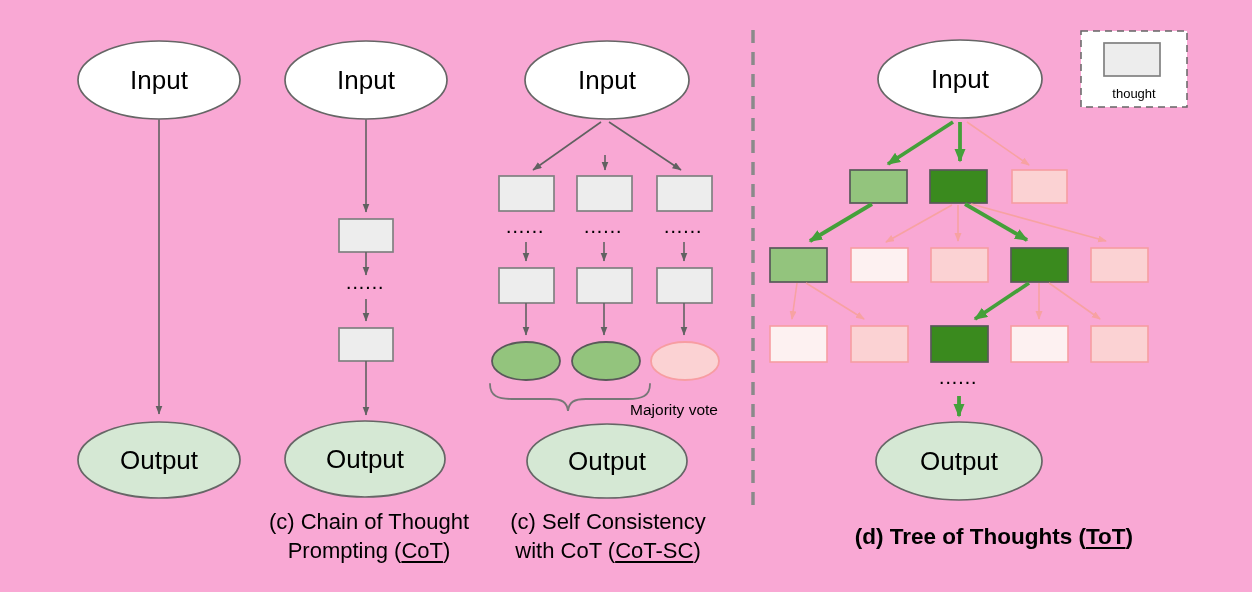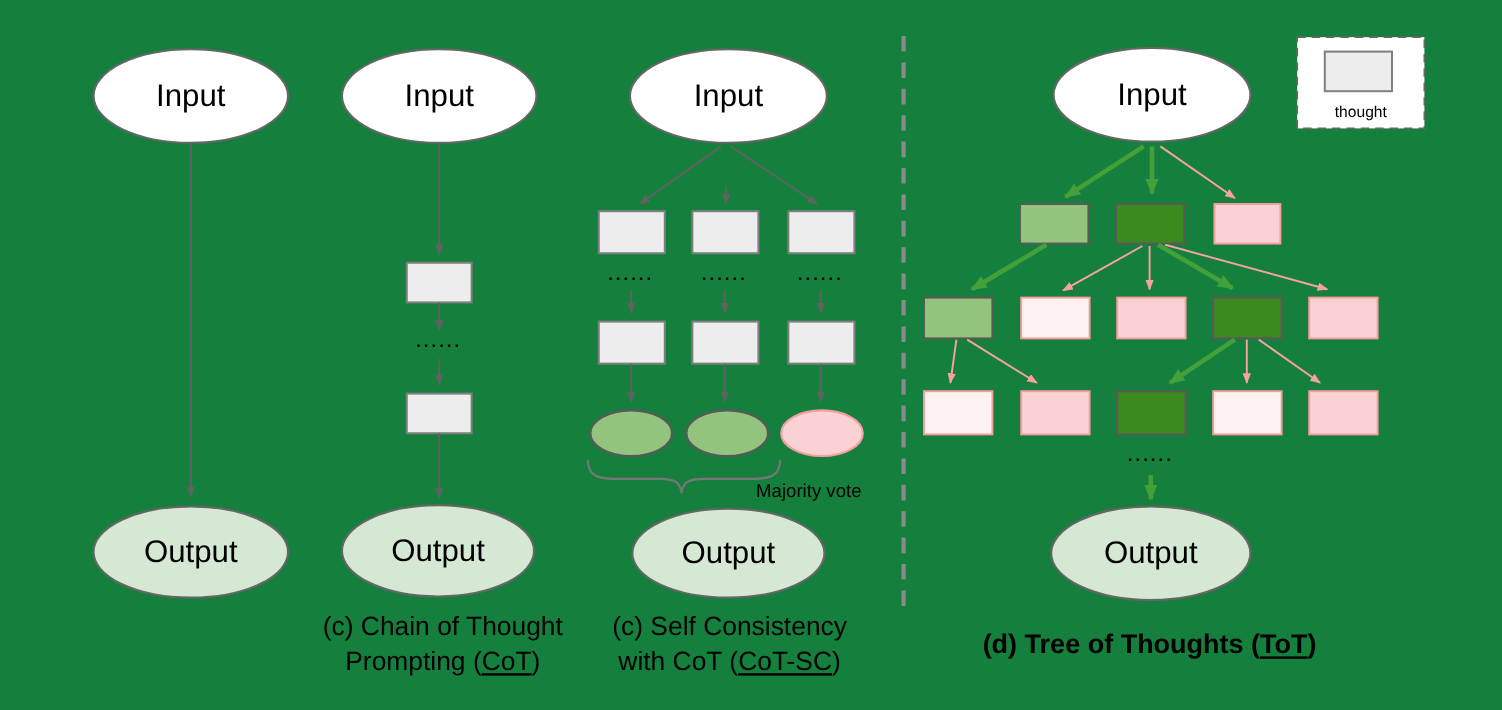--- a/index.html
+++ b/index.html
@@ -1,17 +1,17 @@
 <!DOCTYPE html>
 <html style="--light-green: #d5e8d4; --mid-green: #93c47d; --dark-green: #3a8a1e; --light-pink: #fbd2d3; --faint-pink: #fdf1f1; --pink-border: #f79da2; --gray-fill: #ededed; --gray-border: #808080; --box-border: #595959; --ellipse-border: #666666; --green-arrow: #44a03a; --pink-arrow: #f7a2a2; --gray-arrow: #616161; --divider-color: #8a8a8a; --text-color: #000000;"><head>
 <meta charset="utf-8">
 <style>
   html,body{margin:0;padding:0;background:#fff;}
   #figure-root{
-    position:relative;width:1252px;height:592px;background:#15803d;overflow:hidden;
+    position:relative;width:1252px;height:592px;background:#f9a8d4;overflow:hidden;
     font-family:"Liberation Sans",sans-serif;color:var(--text-color,#000);
   }
   svg{position:absolute;left:0;top:0;}
   
   .ew  {fill:#ffffff;stroke:var(--ellipse-border,#666666);stroke-width:1.7;}
   .eg  {fill:var(--light-green,#d5e8d4);stroke:var(--ellipse-border,#666666);stroke-width:1.7;}
   .emg {fill:var(--mid-green,#93c47d);stroke:var(--box-border,#595959);stroke-width:1.8;}
   .epk {fill:var(--light-pink,#fbd2d3);stroke:var(--pink-border,#f79da2);stroke-width:1.8;}
   .sg  {fill:var(--gray-fill,#ededed);stroke:var(--gray-border,#808080);stroke-width:1.7;}
   .smg {fill:var(--mid-green,#93c47d);stroke:var(--box-border,#595959);stroke-width:1.7;}
@@ -25,21 +25,21 @@
   .brace{stroke:#777777;stroke-width:1.8;fill:none;stroke-linecap:round;}
   .legend-frame{fill:#ffffff;stroke:#666666;stroke-width:1.5;stroke-dasharray:7 5;}
   
   .lbl{position:absolute;transform:translate(-50%,-50%);font-size:26px;white-space:nowrap;}
   .dots{position:absolute;transform:translate(-50%,-50%);font-size:14px;font-weight:700;
         letter-spacing:2.5px;white-space:nowrap;}
   .small-lbl{position:absolute;transform:translate(-50%,-50%);font-size:15.5px;white-space:nowrap;}
   .legend-lbl{position:absolute;transform:translate(-50%,-50%);font-size:13px;white-space:nowrap;}
   .caption{position:absolute;text-align:center;font-size:22px;line-height:29px;white-space:nowrap;}
   .caption u, .caption-bold u{text-decoration-thickness:2px;text-underline-offset:3px;}
-  .caption-bold{position:absolute;text-align:center;font-weight:700;font-size:22.5px;white-space:nowrap;}
+  .caption-bold{position:absolute;text-align:right;font-weight:700;font-size:22.5px;white-space:nowrap;}
 </style>
 </head>
 <body>
 
 <div id="figure-root">
 
   <svg width="1252" height="592" viewBox="0 0 1252 592">
     <defs>
       <marker id="m-gray" markerUnits="userSpaceOnUse" markerWidth="10" markerHeight="8" refX="8.5" refY="3.5" orient="auto">
         <path d="M0,0 L9,3.5 L0,7 Z" style="fill:var(--gray-arrow,#616161)"></path>

